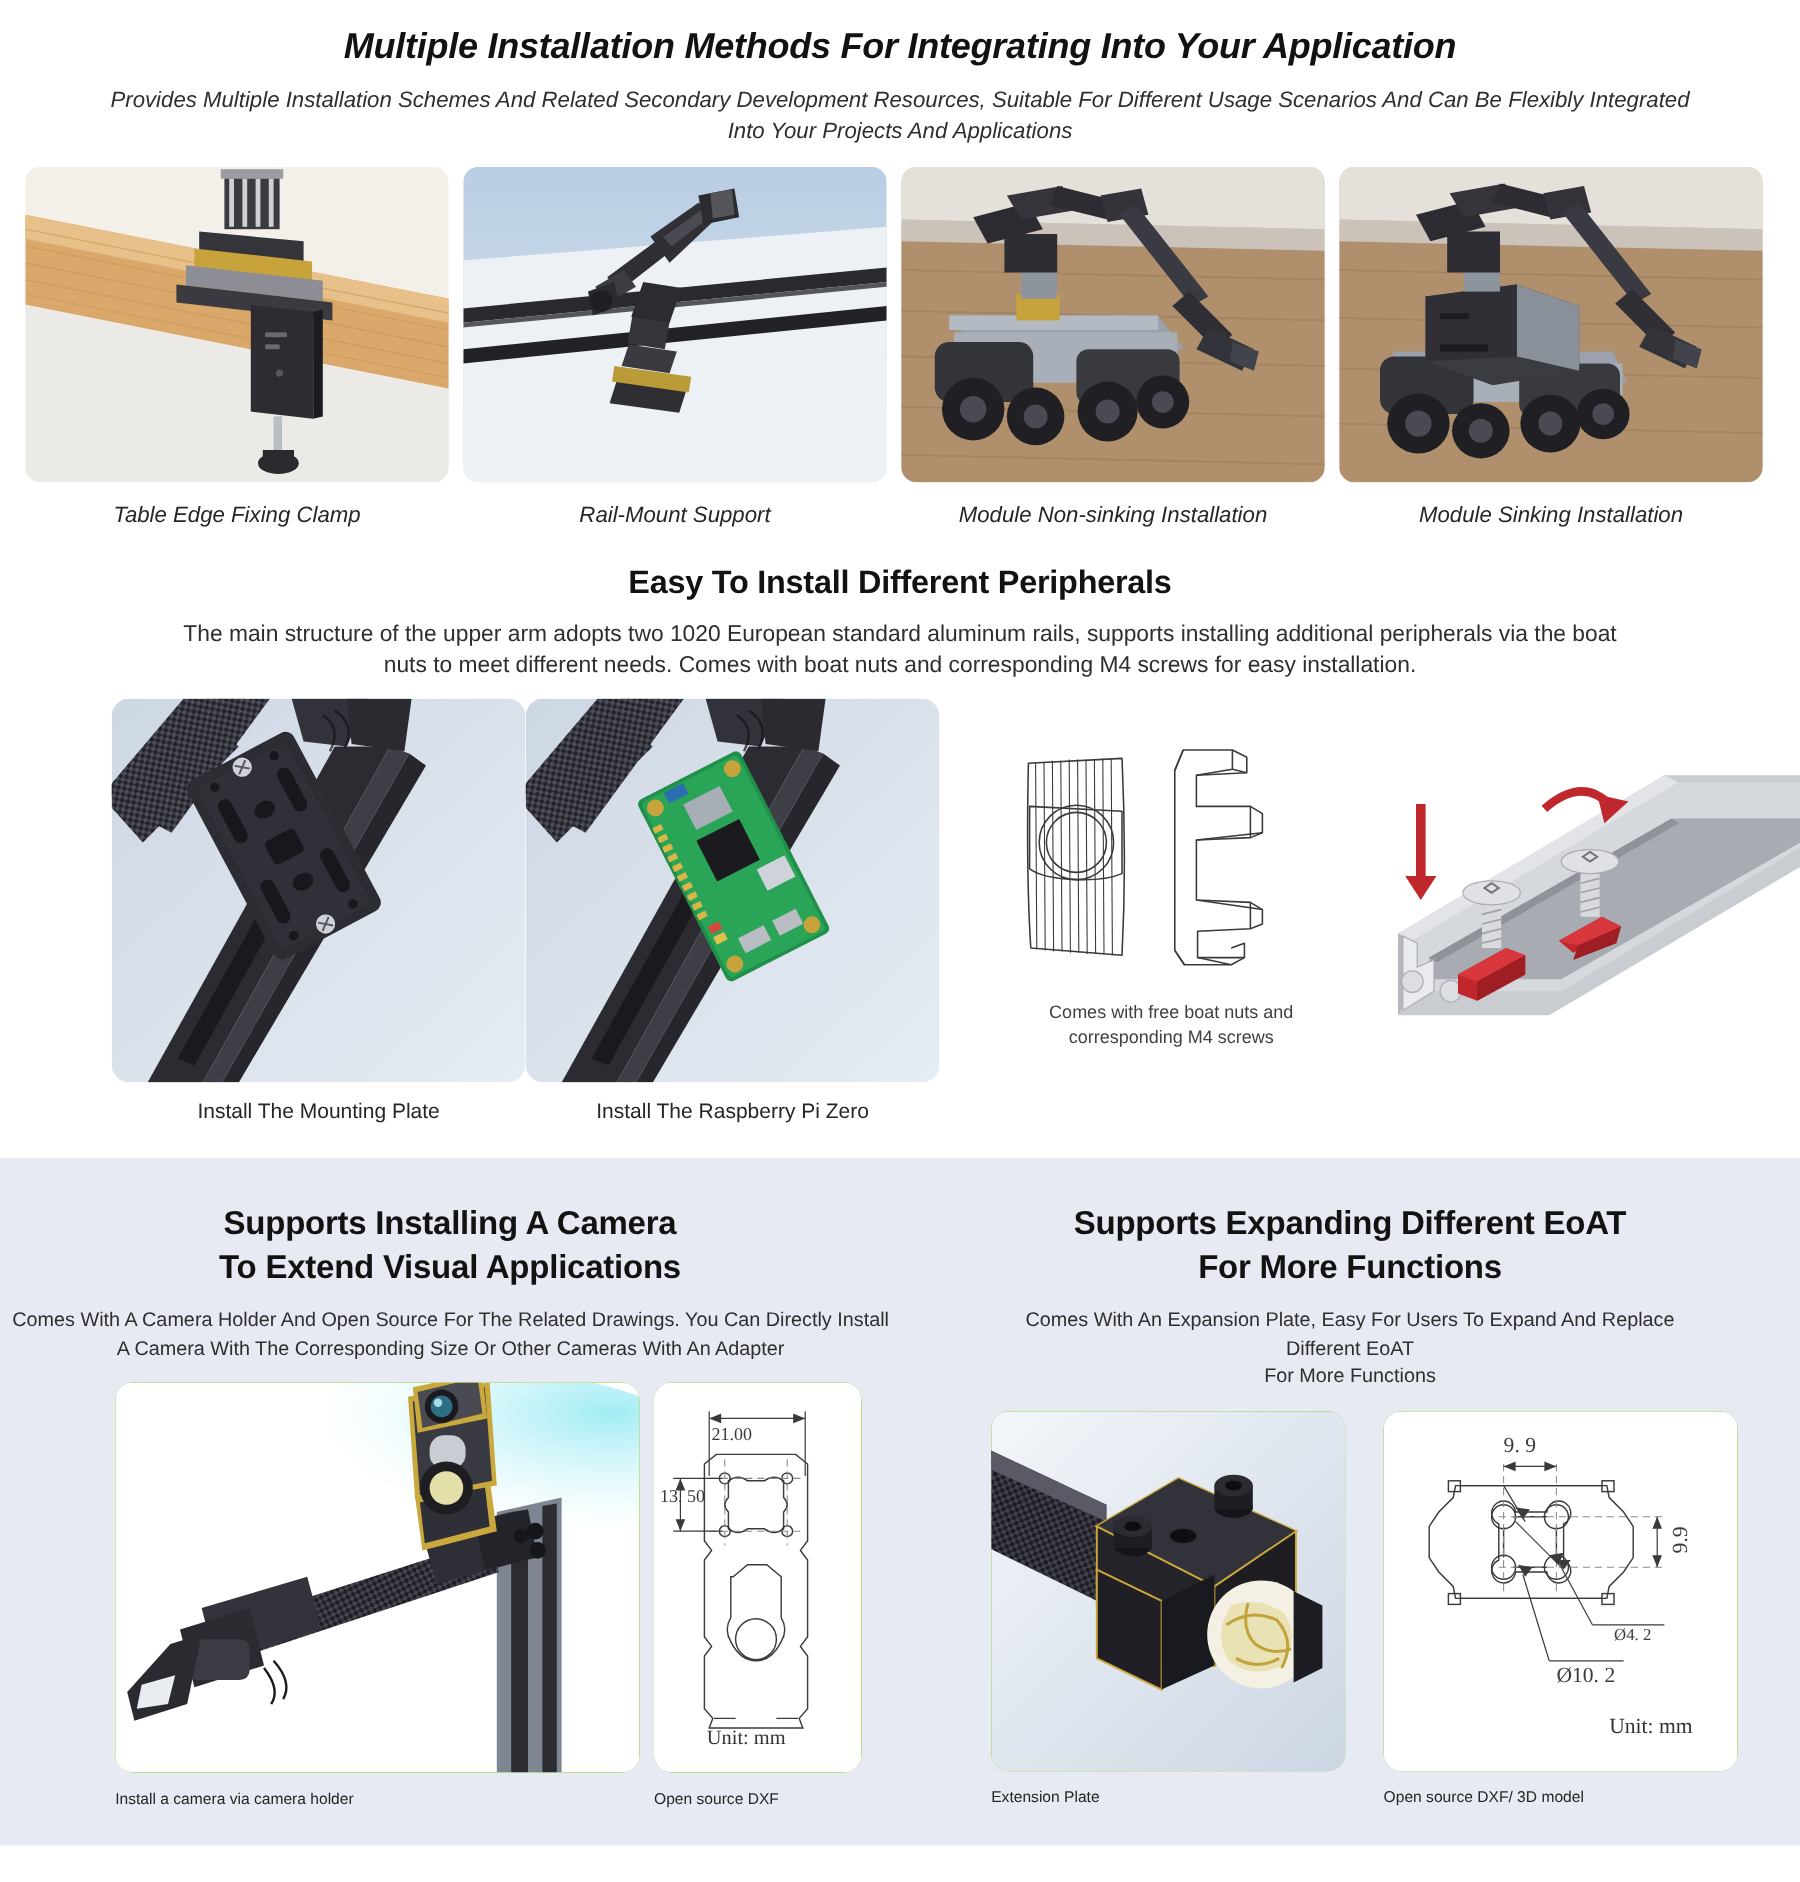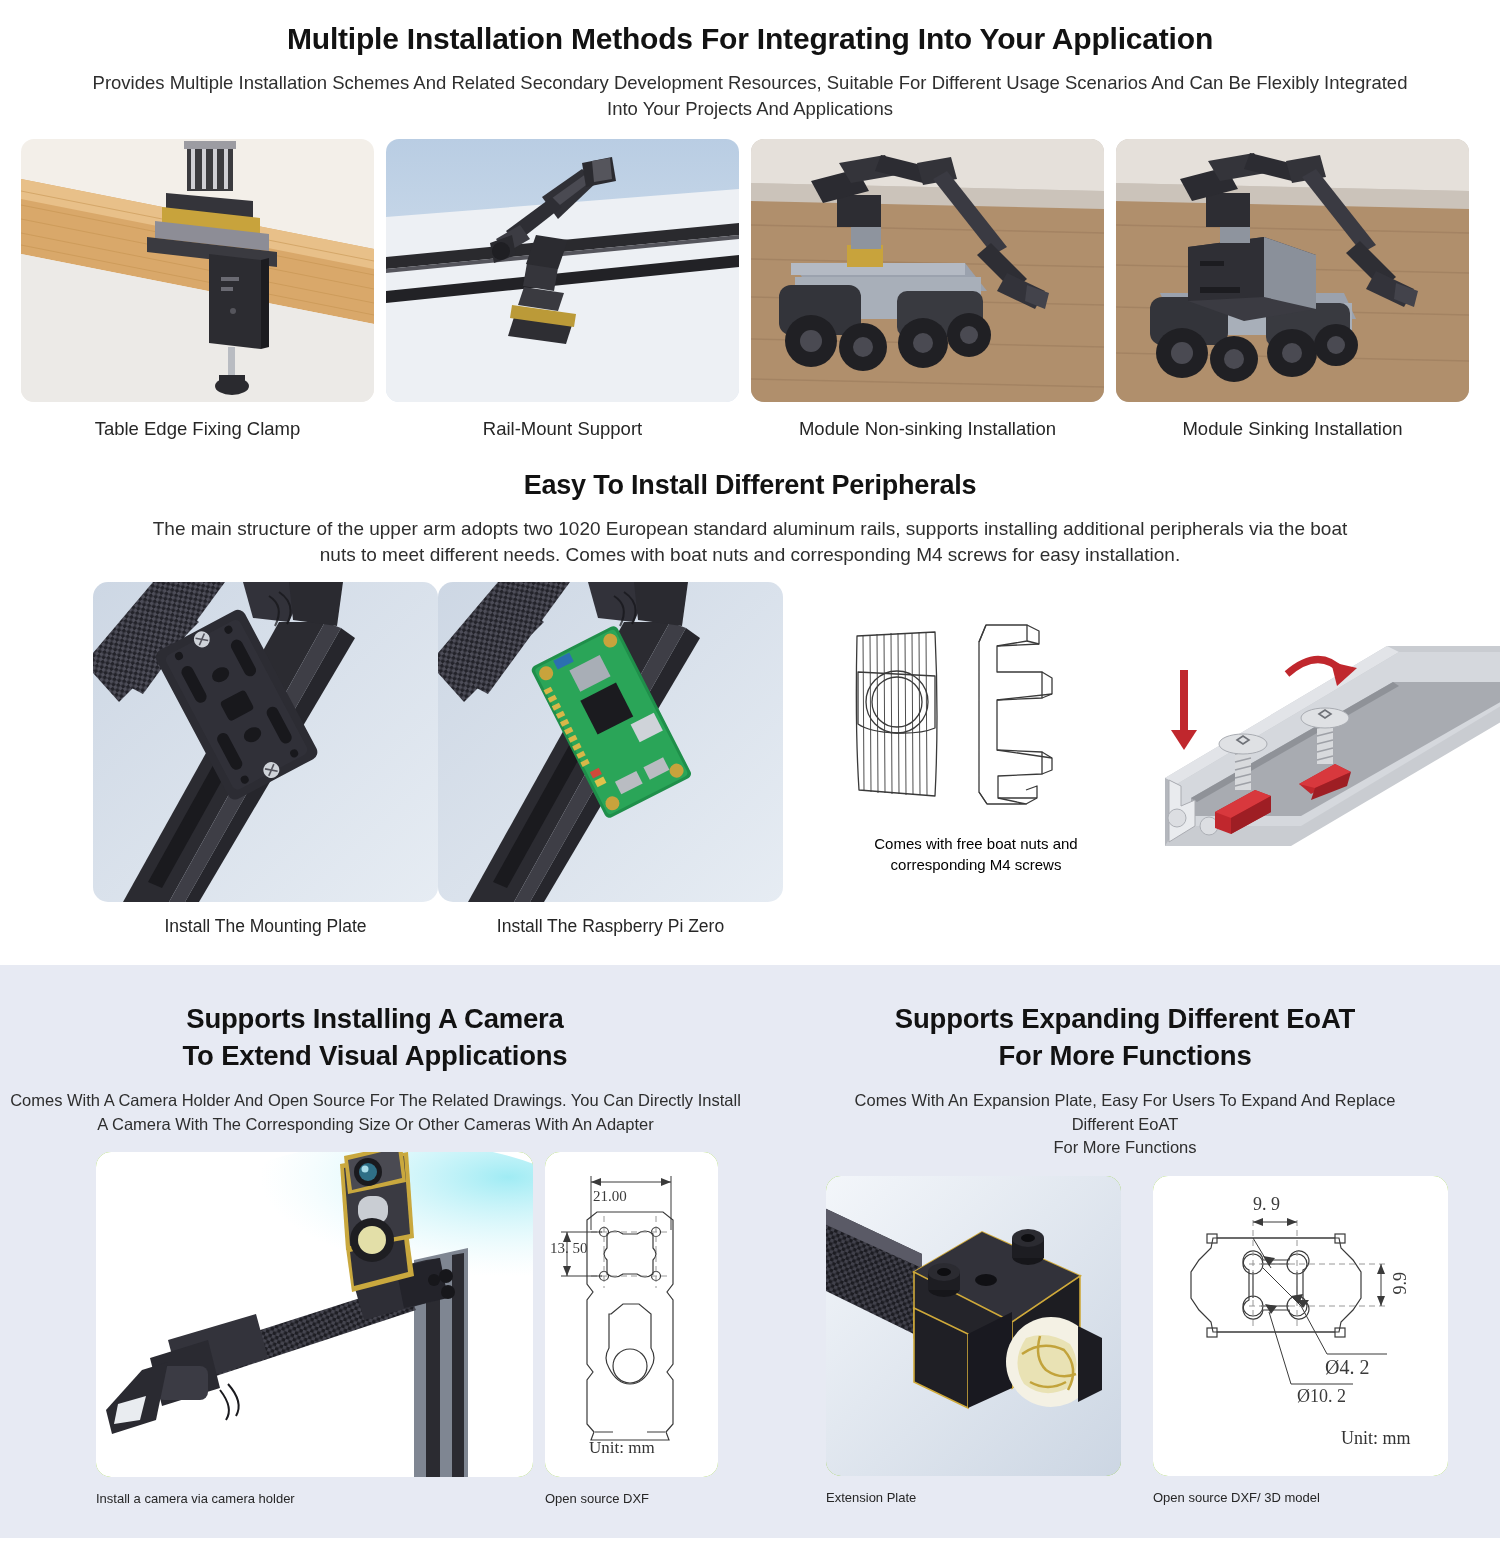--- a/index.html
+++ b/index.html
@@ -19,21 +19,21 @@
     letter-spacing: -0.2px;
     color: #121212;
   }
   .section-sub {
     text-align: center;
     color: #2e2e2e;
     line-height: 1.38;
   }
 
   
-  #sec-install { padding-top: 22px; }
+  #sec-install { padding-top: 22px; font-style: italic; }
   #sec-install .section-title { font-size: 30px; }
   #sec-install .section-sub { font-size: 18.5px; margin: 14px auto 0; width: 1345px; }
 
   .tile-row { display: flex; gap: 12px; padding: 0 21px; margin-top: 18px; }
   .tile { width: 353px; }
   .tile-img {
     width: 353px; height: 263px;
     border-radius: 13px;
     overflow: hidden;
     position: relative;
@@ -53,21 +53,21 @@
   .periph-row { display: flex; padding: 0 0 0 93px; margin-top: 14px; align-items: flex-start; }
   .periph-tile { width: 345px; }
   .periph-img {
     width: 345px; height: 320px;
     border-radius: 15px; overflow: hidden; position: relative;
   }
   .periph-cap { text-align: center; font-size: 17.5px; color: #262626; margin-top: 14px; }
   .periph-gap { width: 18px; }
 
   .nut-block { width: 330px; margin-left: 28px; padding-top: 16px; }
-  .nut-cap { text-align: center; font-size: 15px; color: #000000; line-height: 1.35; margin-top: 6px; }
+  .nut-cap { text-align: center; font-size: 15px; color: #404040; line-height: 1.35; margin-top: 6px; }
   .rail-block { width: 360px; margin-left: 10px; padding-top: 48px; }
 
   
   #sec-expand {
     background: #e7eaf3;
     padding: 18px 0 32px;
     margin-top: 28px;
   }
   .expand-cols { display: flex; }
   .expand-col { width: 750px; }
@@ -780,21 +780,21 @@
                 <line x1="116" y1="136" x2="138" y2="208"></line>
                 <line x1="138" y1="208" x2="200" y2="208"></line>
               </g>
               <polygon points="116,90 110,80 122,82" fill="#3a3a3a"></polygon>
               <polygon points="146,128 138,120 150,118" fill="#3a3a3a"></polygon>
               <polygon points="118,138 112,128 124,130" fill="#3a3a3a"></polygon>
               <polygon points="150,132 144,124 156,124" fill="#3a3a3a"></polygon>
             </svg>
             <span class="unit-label" style="left:100px;top:18px;font-size:18px;">9. 9</span>
             <span class="unit-label" style="left:237px;top:96px;font-size:18px;writing-mode:vertical-rl;transform:rotate(180deg);">9.9</span>
-            <span class="unit-label" style="left:172px;top:180px;font-size:20px;">Ø4. 2</span>
+            <span class="unit-label" style="left:192px;top:180px;font-size:14px;">Ø4. 2</span>
             <span class="unit-label" style="left:144px;top:210px;font-size:18px;">Ø10. 2</span>
             <span class="unit-label" style="left:188px;top:252px;font-size:18px;color:#333;">Unit: mm</span>
           </div>
           <div class="card-cap">Open source DXF/ 3D model</div>
         </div>
       </div>
     </div>
 
   </div>
 </div>

